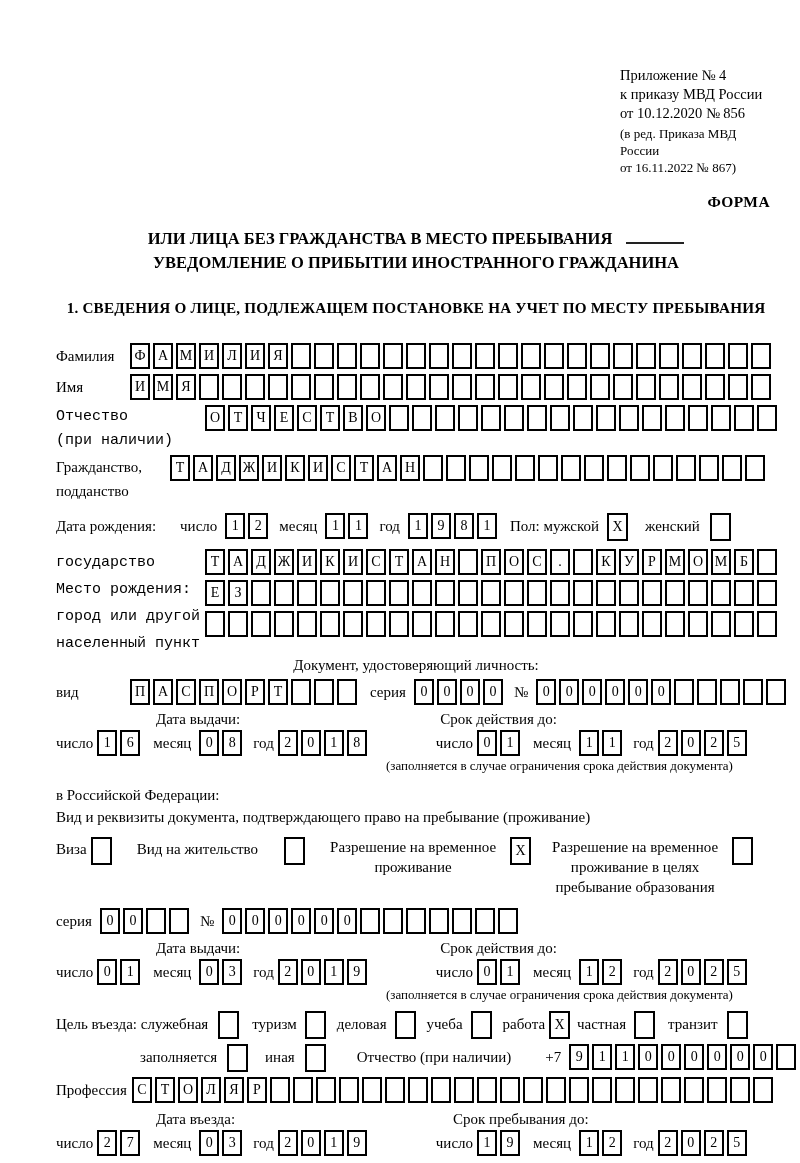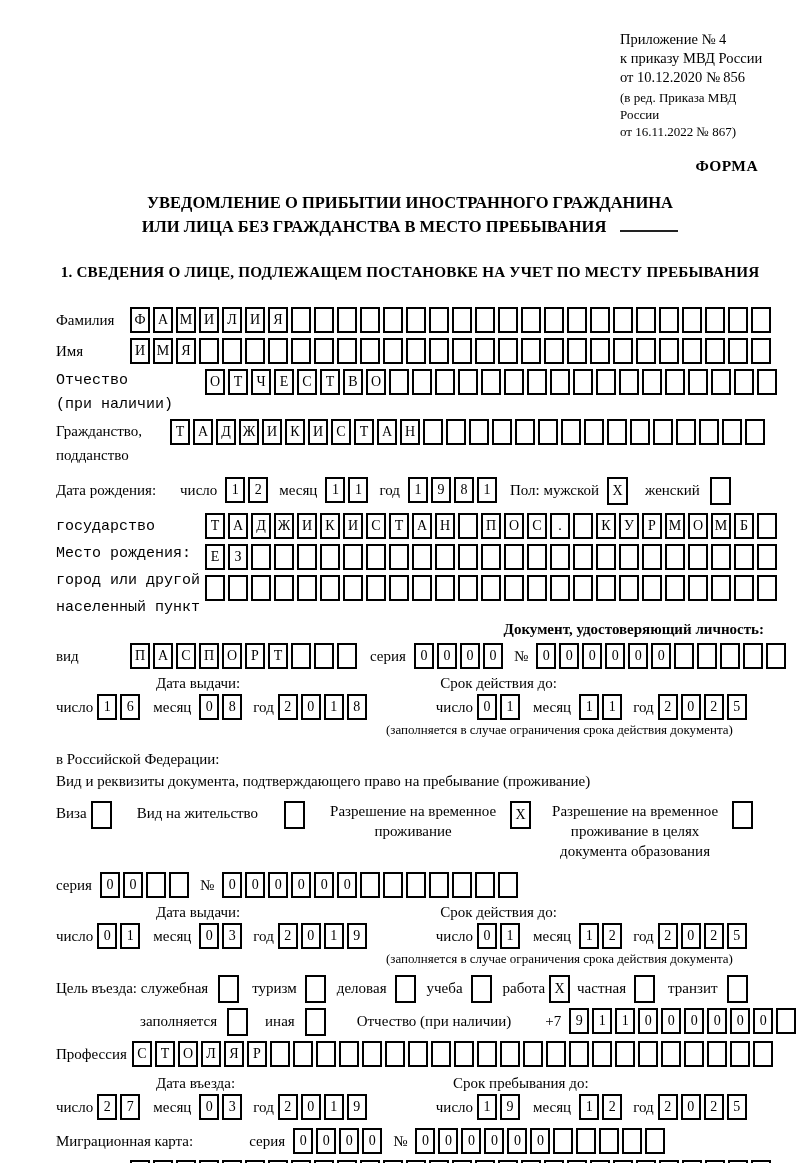--- a/index.html
+++ b/index.html
@@ -1,36 +1,36 @@
 <!DOCTYPE html>
 <html><head>
 <meta charset="utf-8">
 <style>
   html,body{margin:0;padding:0;background:#fff;}
   body{width:800px;height:1163px;overflow:hidden;font-family:"Liberation Serif","DejaVu Serif",serif;color:#000;}
-  .page{box-sizing:border-box;width:800px;height:1030px;padding:30px 36px 10px 56px;}
+  .page{box-sizing:border-box;width:800px;height:1030px;padding:30px 24px 10px 56px;margin-top:36px;}
   
   .annex{margin-left:564px;font-size:14.5px;line-height:1.32;}
   .annex-note{margin-left:564px;font-size:13px;line-height:1.3;margin-top:3px;}
   .form-label{text-align:right;font-weight:bold;font-size:15.5px;margin:16px 6px 0 0;letter-spacing:.4px;}
   
   .title{ text-align:center;font-weight:bold;font-size:16.5px;line-height:1.45;margin-top:16px;}
   .blank-line{display:inline-block;width:58px;border-bottom:2.2px solid #222;height:14px;margin-left:14px;}
   .sec-heading{font-weight:bold;font-size:15.2px;margin-top:24px;letter-spacing:.2px;text-align:center;}
   
   .row{display:flex;align-items:flex-start;margin-top:5px;}
   .lbl{font-size:15px;line-height:26px;flex:none;white-space:nowrap;}
   .lblcol{flex:none;font-size:15px;line-height:24px;}
   .cells{display:flex;flex:none;}
   .cell{flex:none;width:16px;height:22px;border:2px solid #000;margin-right:3px;display:flex;align-items:center;justify-content:center;font-size:14px;background:#fff;}
   .cb .cell{width:17px;height:24px;}
   .w74{width:74px;} .w114{width:114px;} .w149{width:149px;font-family:Liberation Mono, monospace;}
   .gap8{margin-left:8px;} .gap10{margin-left:10px;} .gap14{margin-left:14px;} .gap24{margin-left:24px;}
   .cellrows>.cells{margin-bottom:5px;}
-  .center-bold{text-align:right;font-weight:bold;font-size:15px;margin-top:6px;}
+  .center-bold{text-align:center;font-weight:normal;font-size:15px;margin-top:6px;}
   .datelabels{display:flex;font-size:15px;margin-top:6px;}
   .note{font-size:13px;margin-top:2px;}
   .plain{font-size:15px;line-height:1.5;margin-top:10px;}
   .visa-row{margin-top:8px;}
   .twoline{font-size:15px;line-height:1.35;text-align:center;flex:none;}
 </style>
 </head>
 <body>
 
 <div class="page">
@@ -40,22 +40,22 @@
     <div>к приказу МВД России</div>
     <div>от 10.12.2020 № 856</div>
   </div>
   <div class="annex-note">
     <div>(в ред. Приказа МВД России</div>
     <div>от 16.11.2022 № 867)</div>
   </div>
   <div class="form-label">ФОРМА</div>
 
   <div class="title">
+    <div><span>ИЛИ ЛИЦА БЕЗ ГРАЖДАНСТВА В МЕСТО ПРЕБЫВАНИЯ</span><span class="blank-line"></span></div>
     <div>УВЕДОМЛЕНИЕ О ПРИБЫТИИ ИНОСТРАННОГО ГРАЖДАНИНА</div>
-    <div><span>ИЛИ ЛИЦА БЕЗ ГРАЖДАНСТВА В МЕСТО ПРЕБЫВАНИЯ</span><span class="blank-line"></span></div>
   </div>
 
   <div class="sec-heading">1. СВЕДЕНИЯ О ЛИЦЕ, ПОДЛЕЖАЩЕМ ПОСТАНОВКЕ НА УЧЕТ ПО МЕСТУ ПРЕБЫВАНИЯ</div>
 
   <div class="row" style="margin-top:26px;">
     <span class="lbl w74">Фамилия</span>
     <span class="cells">
         <span class="cell">Ф</span>
         <span class="cell">А</span>
         <span class="cell">М</span>
@@ -411,21 +411,21 @@
     <div class="twoline" style="margin-left:22px;">
       <div>Разрешение на временное</div>
       <div>проживание</div>
     </div>
     <span class="cells cb" style="margin-left:14px;">
         <span class="cell">X</span>
       </span>
     <div class="twoline" style="margin-left:18px;">
       <div>Разрешение на временное</div>
       <div>проживание в целях</div>
-      <div>документа образования</div>
+      <div>пребывание образования</div>
     </div>
     <span class="cells cb" style="margin-left:14px;">
         <span class="cell"></span>
       </span>
   </div>
 
   <div class="row" style="margin-top:10px;">
     <span class="lbl">серия</span>
     <span class="cells gap8">
         <span class="cell">0</span>

